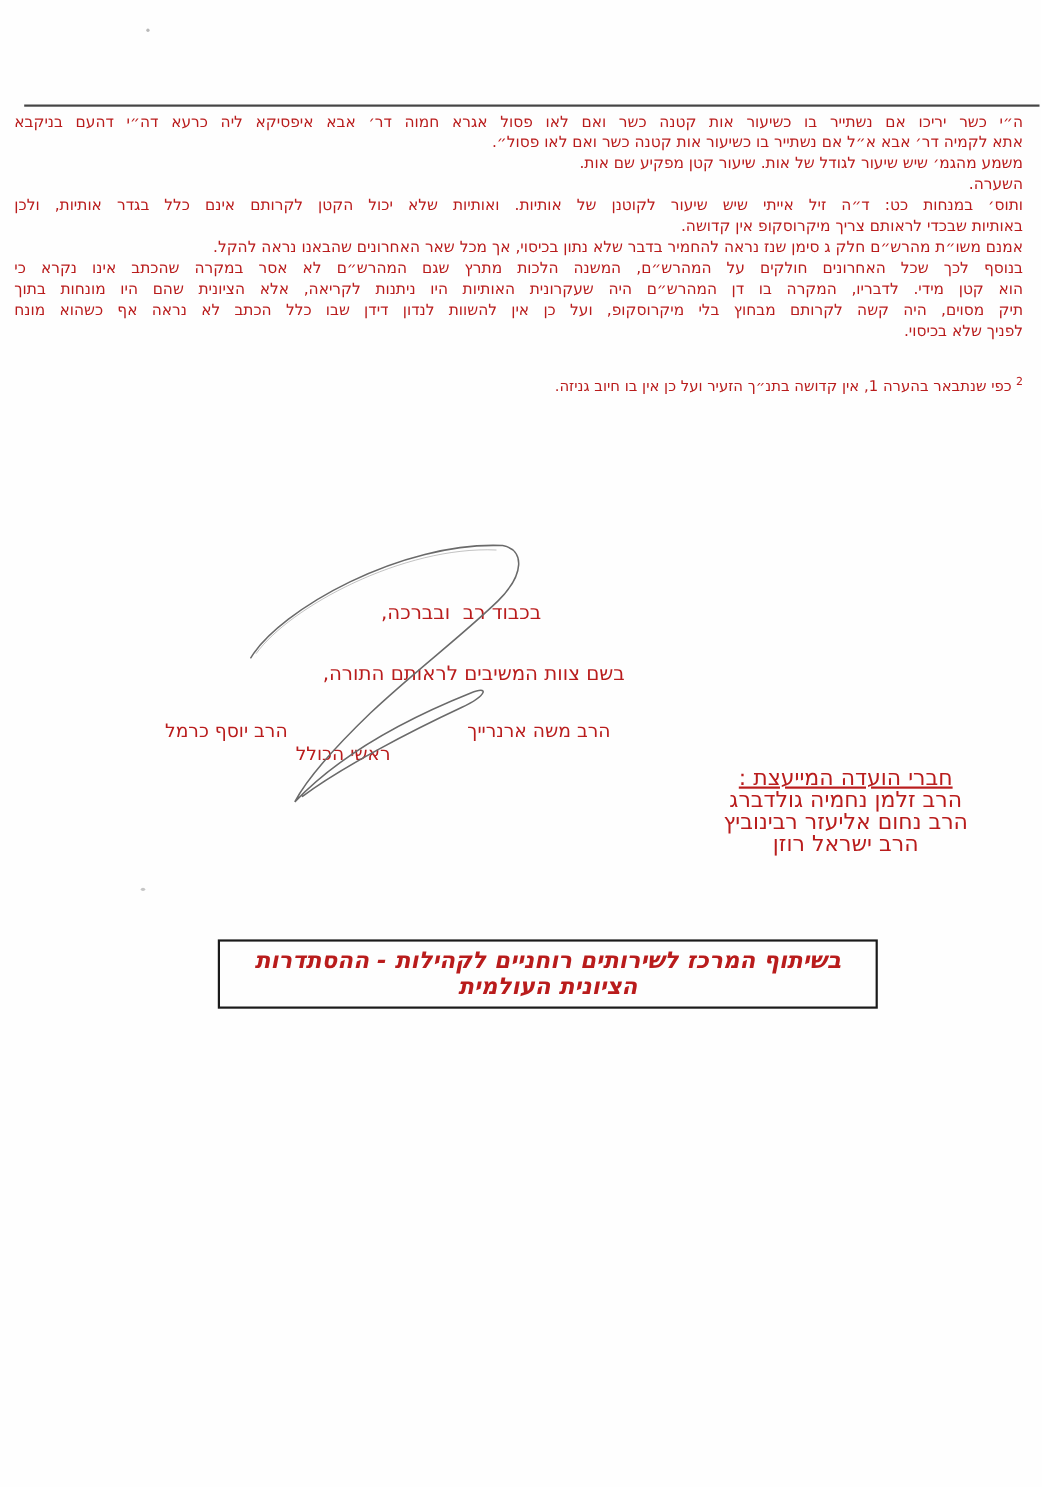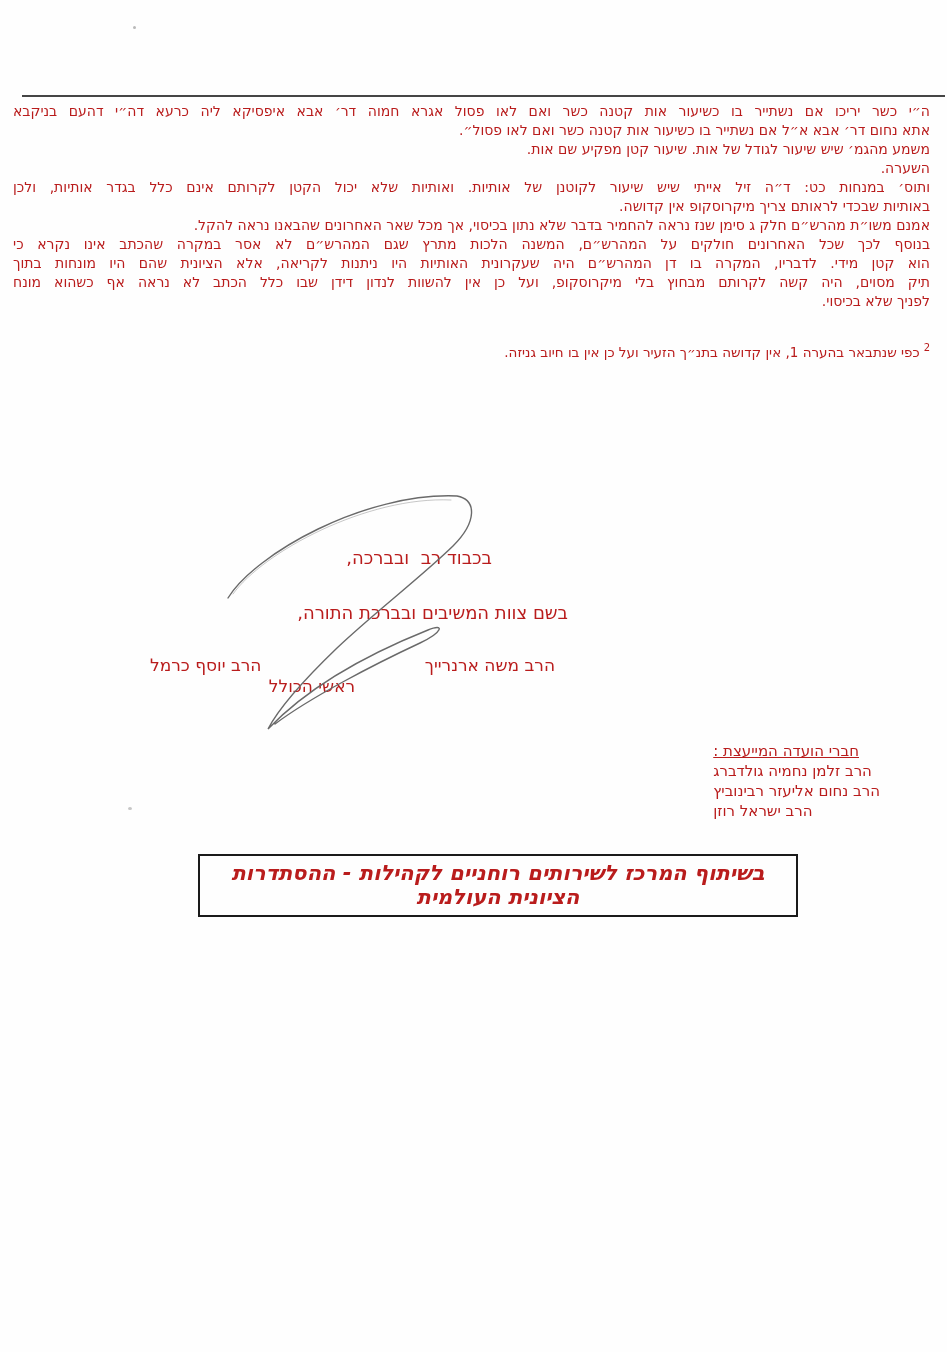--- a/index.html
+++ b/index.html
@@ -77,24 +77,23 @@
     top: 676px; left: 232px; width: 160px;
     direction: rtl;
     text-align: center;
     font-size: 17px;
   }
 
   .committee {
     position: absolute;
     top: 697px; right: 67px;
     direction: rtl;
-    text-align: left;
-    font-size: 15px;
+    text-align: center;
+    font-size: 20px;
     line-height: 20px;
-    margin-top: 44px;
   }
   .committee-heading { text-decoration: underline; }
 
   .footer-box {
     position: absolute;
     top: 854px; left: 198px; width: 600px;
     box-sizing: border-box;
     border: 2px solid #1a1a1a;
     padding: 5px 8px 6px;
     direction: rtl;
@@ -108,39 +107,39 @@
 <body>
 
 <div class="page">
 
   <div class="speck speck-top"></div>
 
   <div class="top-rule"></div>
 
   <div class="body-text">
     <div class="line full">ה״י כשר יריכו אם נשתייר בו כשיעור אות קטנה כשר ואם לאו פסול אגרא חמוה דר׳ אבא איפסיקא ליה כרעא דה״י דהעם בניקבא</div>
-    <div class="line">אתא נחום דר׳ אבא א״ל אם נשתייר בו כשיעור אות קטנה כשר ואם לאו פסול״.</div>
+    <div class="line">אתא לקמיה דר׳ אבא א״ל אם נשתייר בו כשיעור אות קטנה כשר ואם לאו פסול״.</div>
     <div class="line">משמע מהגמ׳ שיש שיעור לגודל של אות. שיעור קטן מפקיע שם אות.</div>
     <div class="line">השערה.</div>
     <div class="line full">ותוס׳ במנחות כט: ד״ה זיל אייתי שיש שיעור לקוטנן של אותיות. ואותיות שלא יכול הקטן לקרותם אינם כלל בגדר אותיות, ולכן</div>
     <div class="line">באותיות שבכדי לראותם צריך מיקרוסקופ אין קדושה.</div>
     <div class="line">אמנם משו״ת מהרש״ם חלק ג סימן שנז נראה להחמיר בדבר שלא נתון בכיסוי, אך מכל שאר האחרונים שהבאנו נראה להקל.</div>
     <div class="line full">בנוסף לכך שכל האחרונים חולקים על המהרש״ם, המשנה הלכות מתרץ שגם המהרש״ם לא אסר במקרה שהכתב אינו נקרא כי</div>
     <div class="line full">הוא קטן מידי. לדבריו, המקרה בו דן המהרש״ם היה שעקרונית האותיות היו ניתנות לקריאה, אלא הציונית שהם היו מונחות בתוך</div>
     <div class="line full">תיק מסוים, היה קשה לקרותם מבחוץ בלי מיקרוסקופ, ועל כן אין להשוות לנדון דידן שבו כלל הכתב לא נראה אף כשהוא מונח</div>
     <div class="line">לפניך שלא בכיסוי.</div>
   </div>
 
   <div class="footnote">
     <sup>2</sup><span>כפי שנתבאר בהערה 1, אין קדושה בתנ״ך הזעיר ועל כן אין בו חיוב גניזה.</span>
   </div>
 
   <div class="salutation">בכבוד רב  ובברכה,</div>
 
-  <div class="team-line">בשם צוות המשיבים ובברכת התורה,</div>
+  <div class="team-line">בשם צוות המשיבים לראותם התורה,</div>
 
   <div class="names-row">
     <span>הרב משה ארנרייך</span>
     <span>הרב יוסף כרמל</span>
   </div>
 
   <div class="role">ראשי הכולל</div>
 
   <svg class="signature-svg" width="290" height="265" viewBox="0 0 290 265" xmlns="http://www.w3.org/2000/svg">
     <path d="M 13 116 C 40 72 150 10 242 14 C 262 18 262 40 238 64 C 205 96 160 130 122 166 C 95 192 66 222 53 247 C 95 203 158 170 213 148 C 230 141 228 150 205 161 C 160 182 96 215 60 242" fill="none" stroke="#6a6a6a" stroke-width="1.4" stroke-linecap="round"></path>

